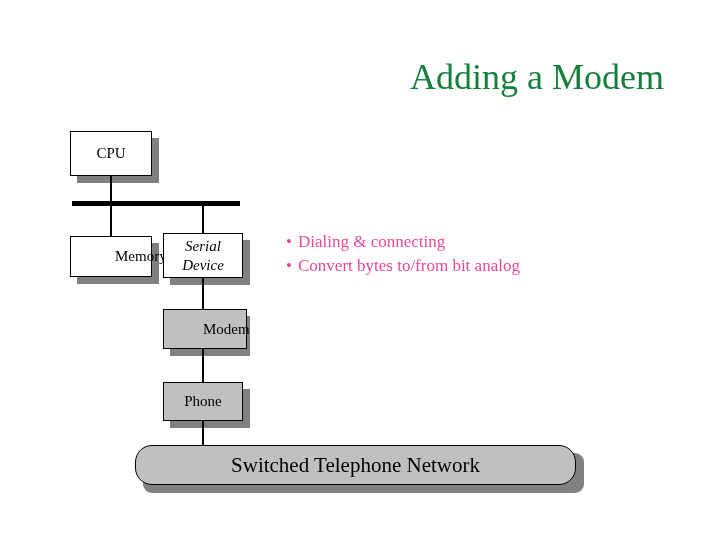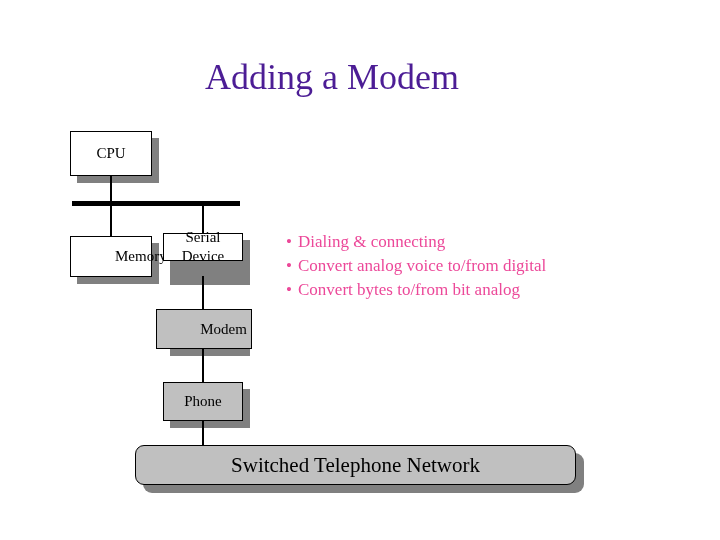--- a/index.html
+++ b/index.html
@@ -16,25 +16,25 @@
     font-family: "Liberation Serif", "DejaVu Serif", serif;
     color: #000000;
   }
 
   
   #slide-title {
     position: absolute;
     left: 0;
     top: 55px;
     width: 664px;
-    text-align: center;
+    text-align: right;
     font-size: 36px;
     line-height: 44px;
     font-weight: normal;
-    color: #4c1d95;
+    color: #15803d;
     letter-spacing: 0px;
   }
 
   
   .node {
     position: absolute;
     box-sizing: border-box;
     border: 1.5px solid #000000;
     text-align: center;
     font-size: 15px;
@@ -68,21 +68,21 @@
     z-index: 2;
   }
   .bus {
     position: absolute;
     background: #000000;
     z-index: 2;
   }
 
   
   .node.rounded {
-    border-radius: 9px;
+    border-radius: 17px;
     font-size: 21px;
   }
 
   
   #bullets {
     position: absolute;
     left: 286px;
     top: 230px;
     width: 400px;
     z-index: 3;
@@ -123,49 +123,46 @@
   <div class="node white" style="left:70px; top:131px; width:82px; height:45px;">
     <span class="node-label">CPU</span>
   </div>
 
   <div class="shadow" style="left:77px; top:243px; width:82px; height:41px;"></div>
   <div class="node white" style="left:70px; top:236px; width:82px; height:41px;padding-left:44px;">
     <span class="node-label">Memory</span>
   </div>
 
   <div class="shadow" style="left:170px; top:240px; width:80px; height:45px;"></div>
-  <div class="node white" style="left:163px; top:233px; width:80px; height:28px;">
+  <div class="node white" style="left:163px; top:233px; width:80px; height:45px;font-style:italic;">
     <span class="node-label">Serial
 Device</span>
   </div>
 
   <div class="shadow" style="left:170px; top:316px; width:80px; height:40px;"></div>
-  <div class="node gray" style="left:156px; top:309px; width:96px; height:40px;padding-left:39px;">
+  <div class="node gray" style="left:163px; top:309px; width:84px; height:40px;padding-left:39px;">
     <span class="node-label">Modem</span>
   </div>
 
   <div class="shadow" style="left:170px; top:389px; width:80px; height:39px;"></div>
   <div class="node gray" style="left:163px; top:382px; width:80px; height:39px;">
     <span class="node-label">Phone</span>
   </div>
 
   <div class="shadow rounded" style="left:143px; top:453px; width:441px; height:40px;"></div>
   <div class="node gray rounded" style="left:135px; top:445px; width:441px; height:40px;">
     <span class="node-label">Switched Telephone Network</span>
   </div>
 
   <div id="bullets">
 
     <div class="bullet-line">
       <span class="bullet-dot">•</span><span>Dialing &amp; connecting</span>
     </div>
 
-    <div class="bullet-line">
-      <span class="bullet-dot">•</span><span>Convert analog voice to/from digital</span>
-    </div>
 
     <div class="bullet-line">
       <span class="bullet-dot">•</span><span>Convert bytes to/from bit analog</span>
     </div>
 
 
   </div>
 
 </div>
 

